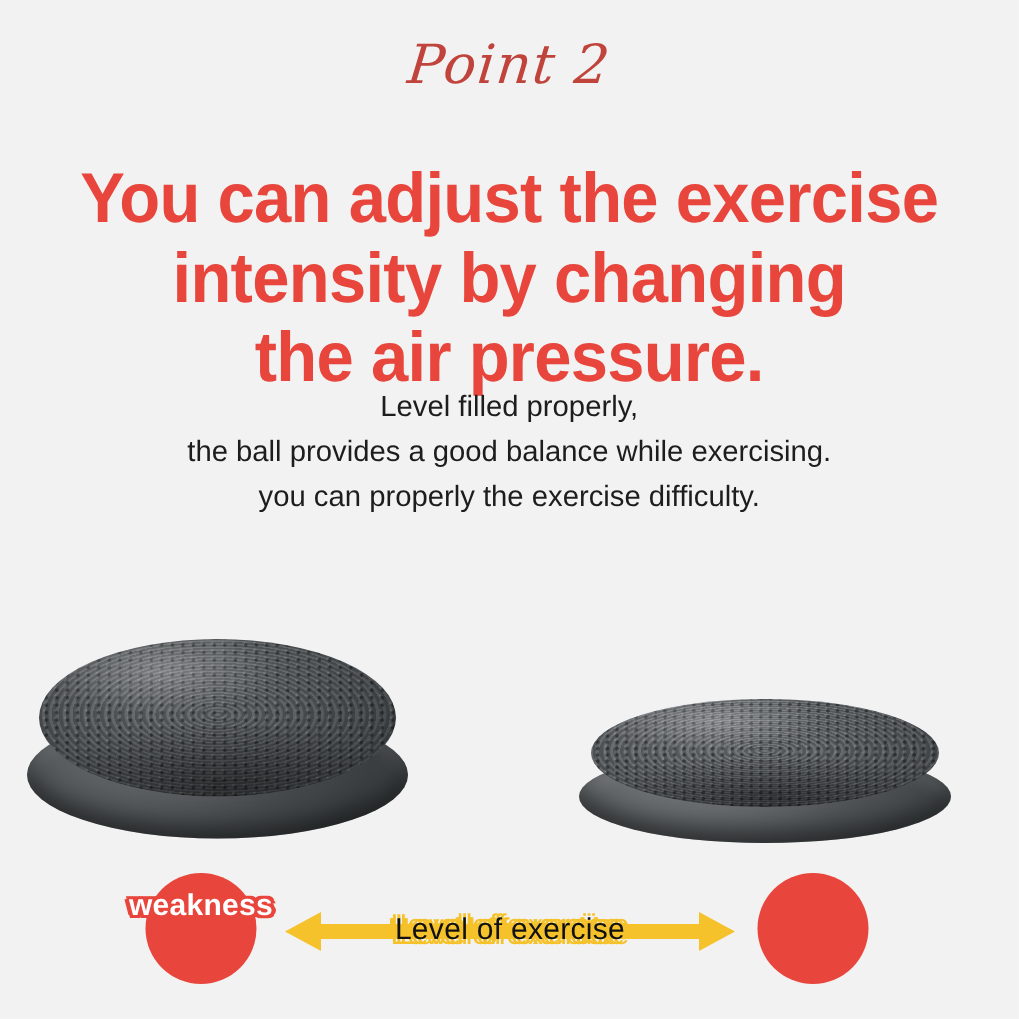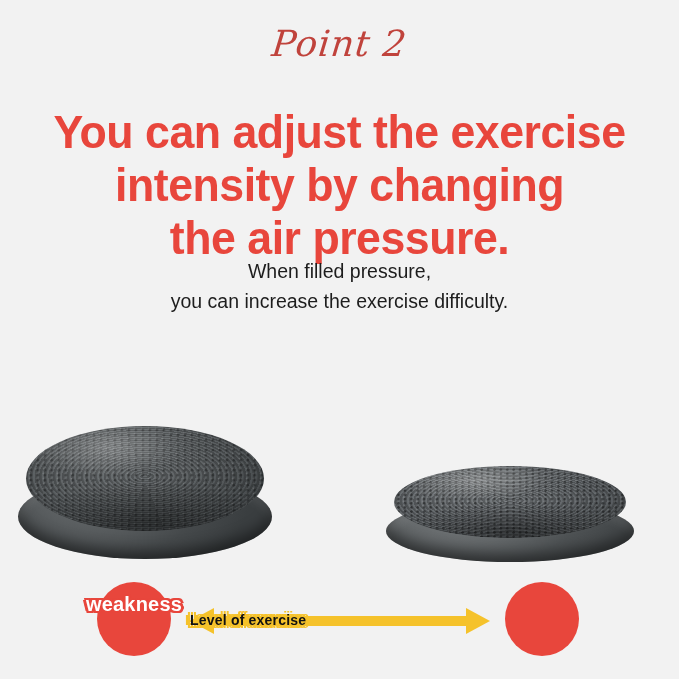--- a/index.html
+++ b/index.html
@@ -225,23 +225,23 @@
   }
   #arrow-head-right {
     right: 0;
     border-left: 24px solid #f5c22b;
   }
   .arrow-caption {
     position: absolute;
     left: 0;
     top: -1px;
     width: 300px;
-    text-align: left;
-    font-size: 14px;
-    font-weight: bold;
+    text-align: center;
+    font-size: 20px;
+    font-weight: normal;
     color: #111111;
     line-height: 26px;
     letter-spacing: 0.2px;
     text-shadow:
       -3px -3px 0 #f5c22b,  3px -3px 0 #f5c22b,
       -3px  3px 0 #f5c22b,  3px  3px 0 #f5c22b,
       -4px  0   0 #f5c22b,  4px  0   0 #f5c22b,
        0   -3px 0 #f5c22b,  0    3px 0 #f5c22b,
       -5px  0   0 #f5c22b,  5px  0   0 #f5c22b;
   }
@@ -253,22 +253,23 @@
 
   <div class="eyebrow">Point 2</div>
 
   <h1 class="headline">
     <span class="hl-line">You can adjust the exercise</span>
     <span class="hl-line">intensity by changing</span>
     <span class="hl-line">the air pressure.</span>
   </h1>
 
   <div class="body-copy">
-    <span class="bc-line">When filled pressure,</span>
-    <span class="bc-line">you can increase the exercise difficulty.</span>
+    <span class="bc-line">Level filled properly,</span>
+    <span class="bc-line">the ball provides a good balance while exercising.</span>
+    <span class="bc-line">you can properly the exercise difficulty.</span>
   </div>
 
   <div class="disc-stage">
 
     <div class="disc" id="disc-left">
       <div class="disc-base"></div>
       <div class="disc-top">
         <div class="nubs"></div>
         <div class="rings"></div>
         <div class="top-sheen"></div>

